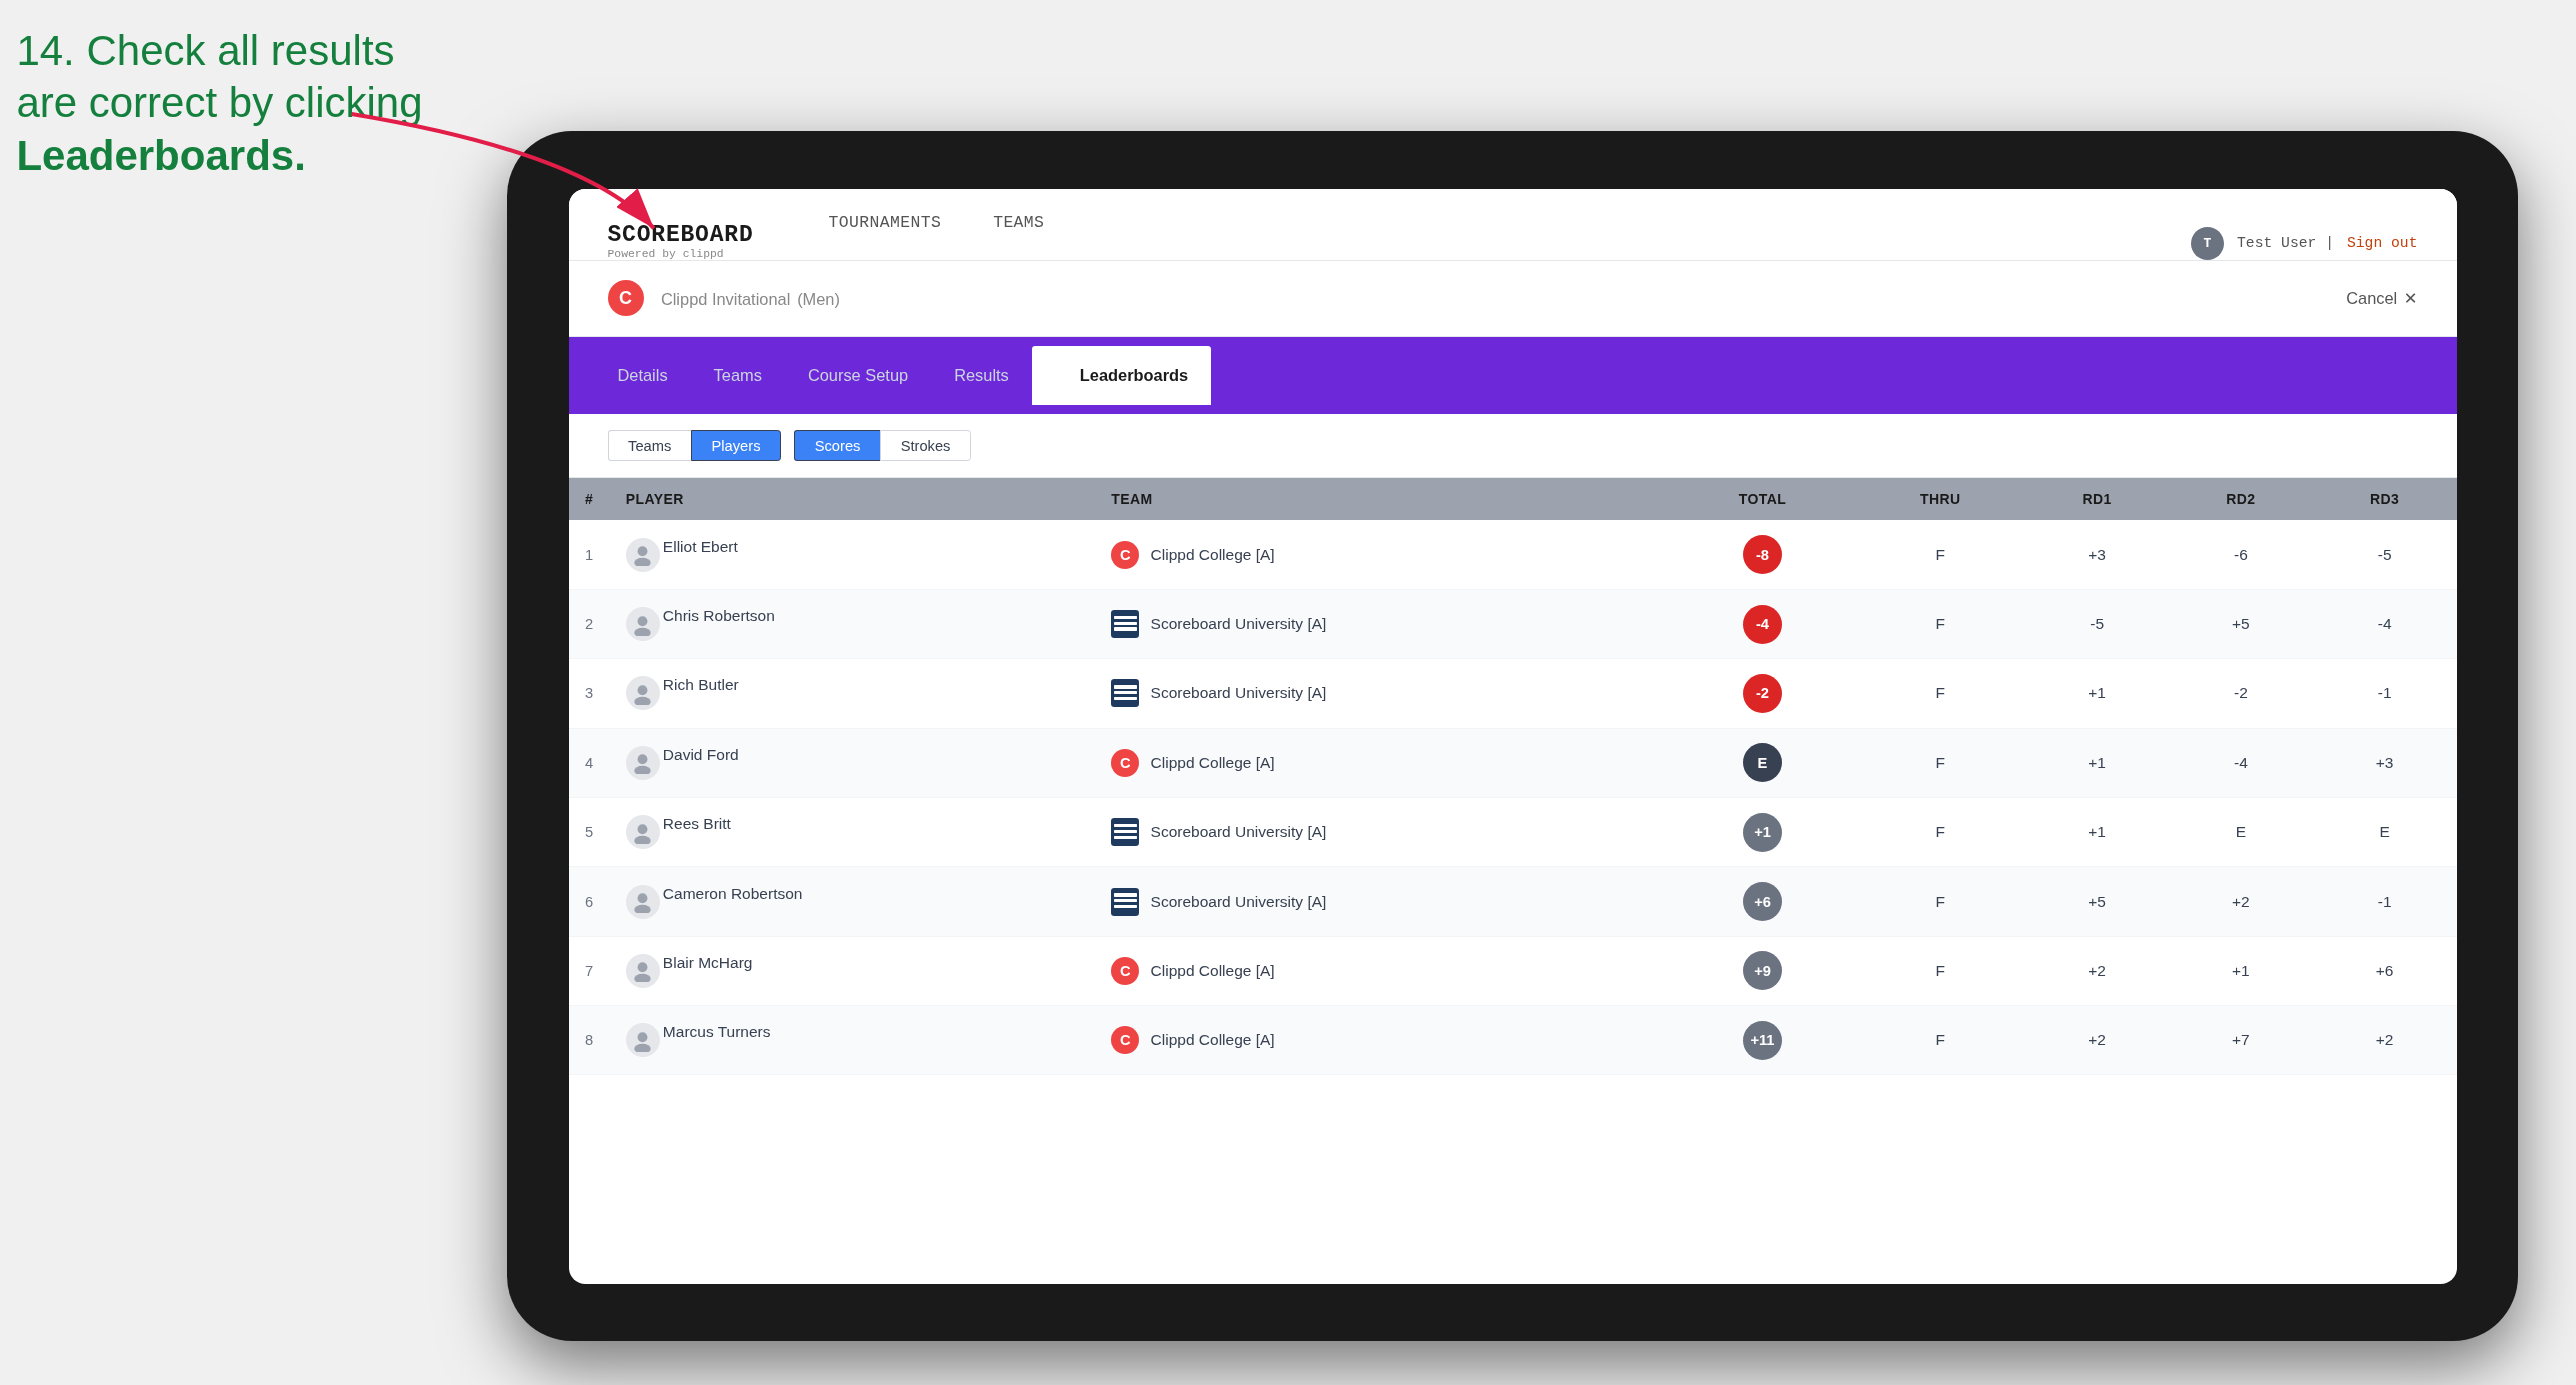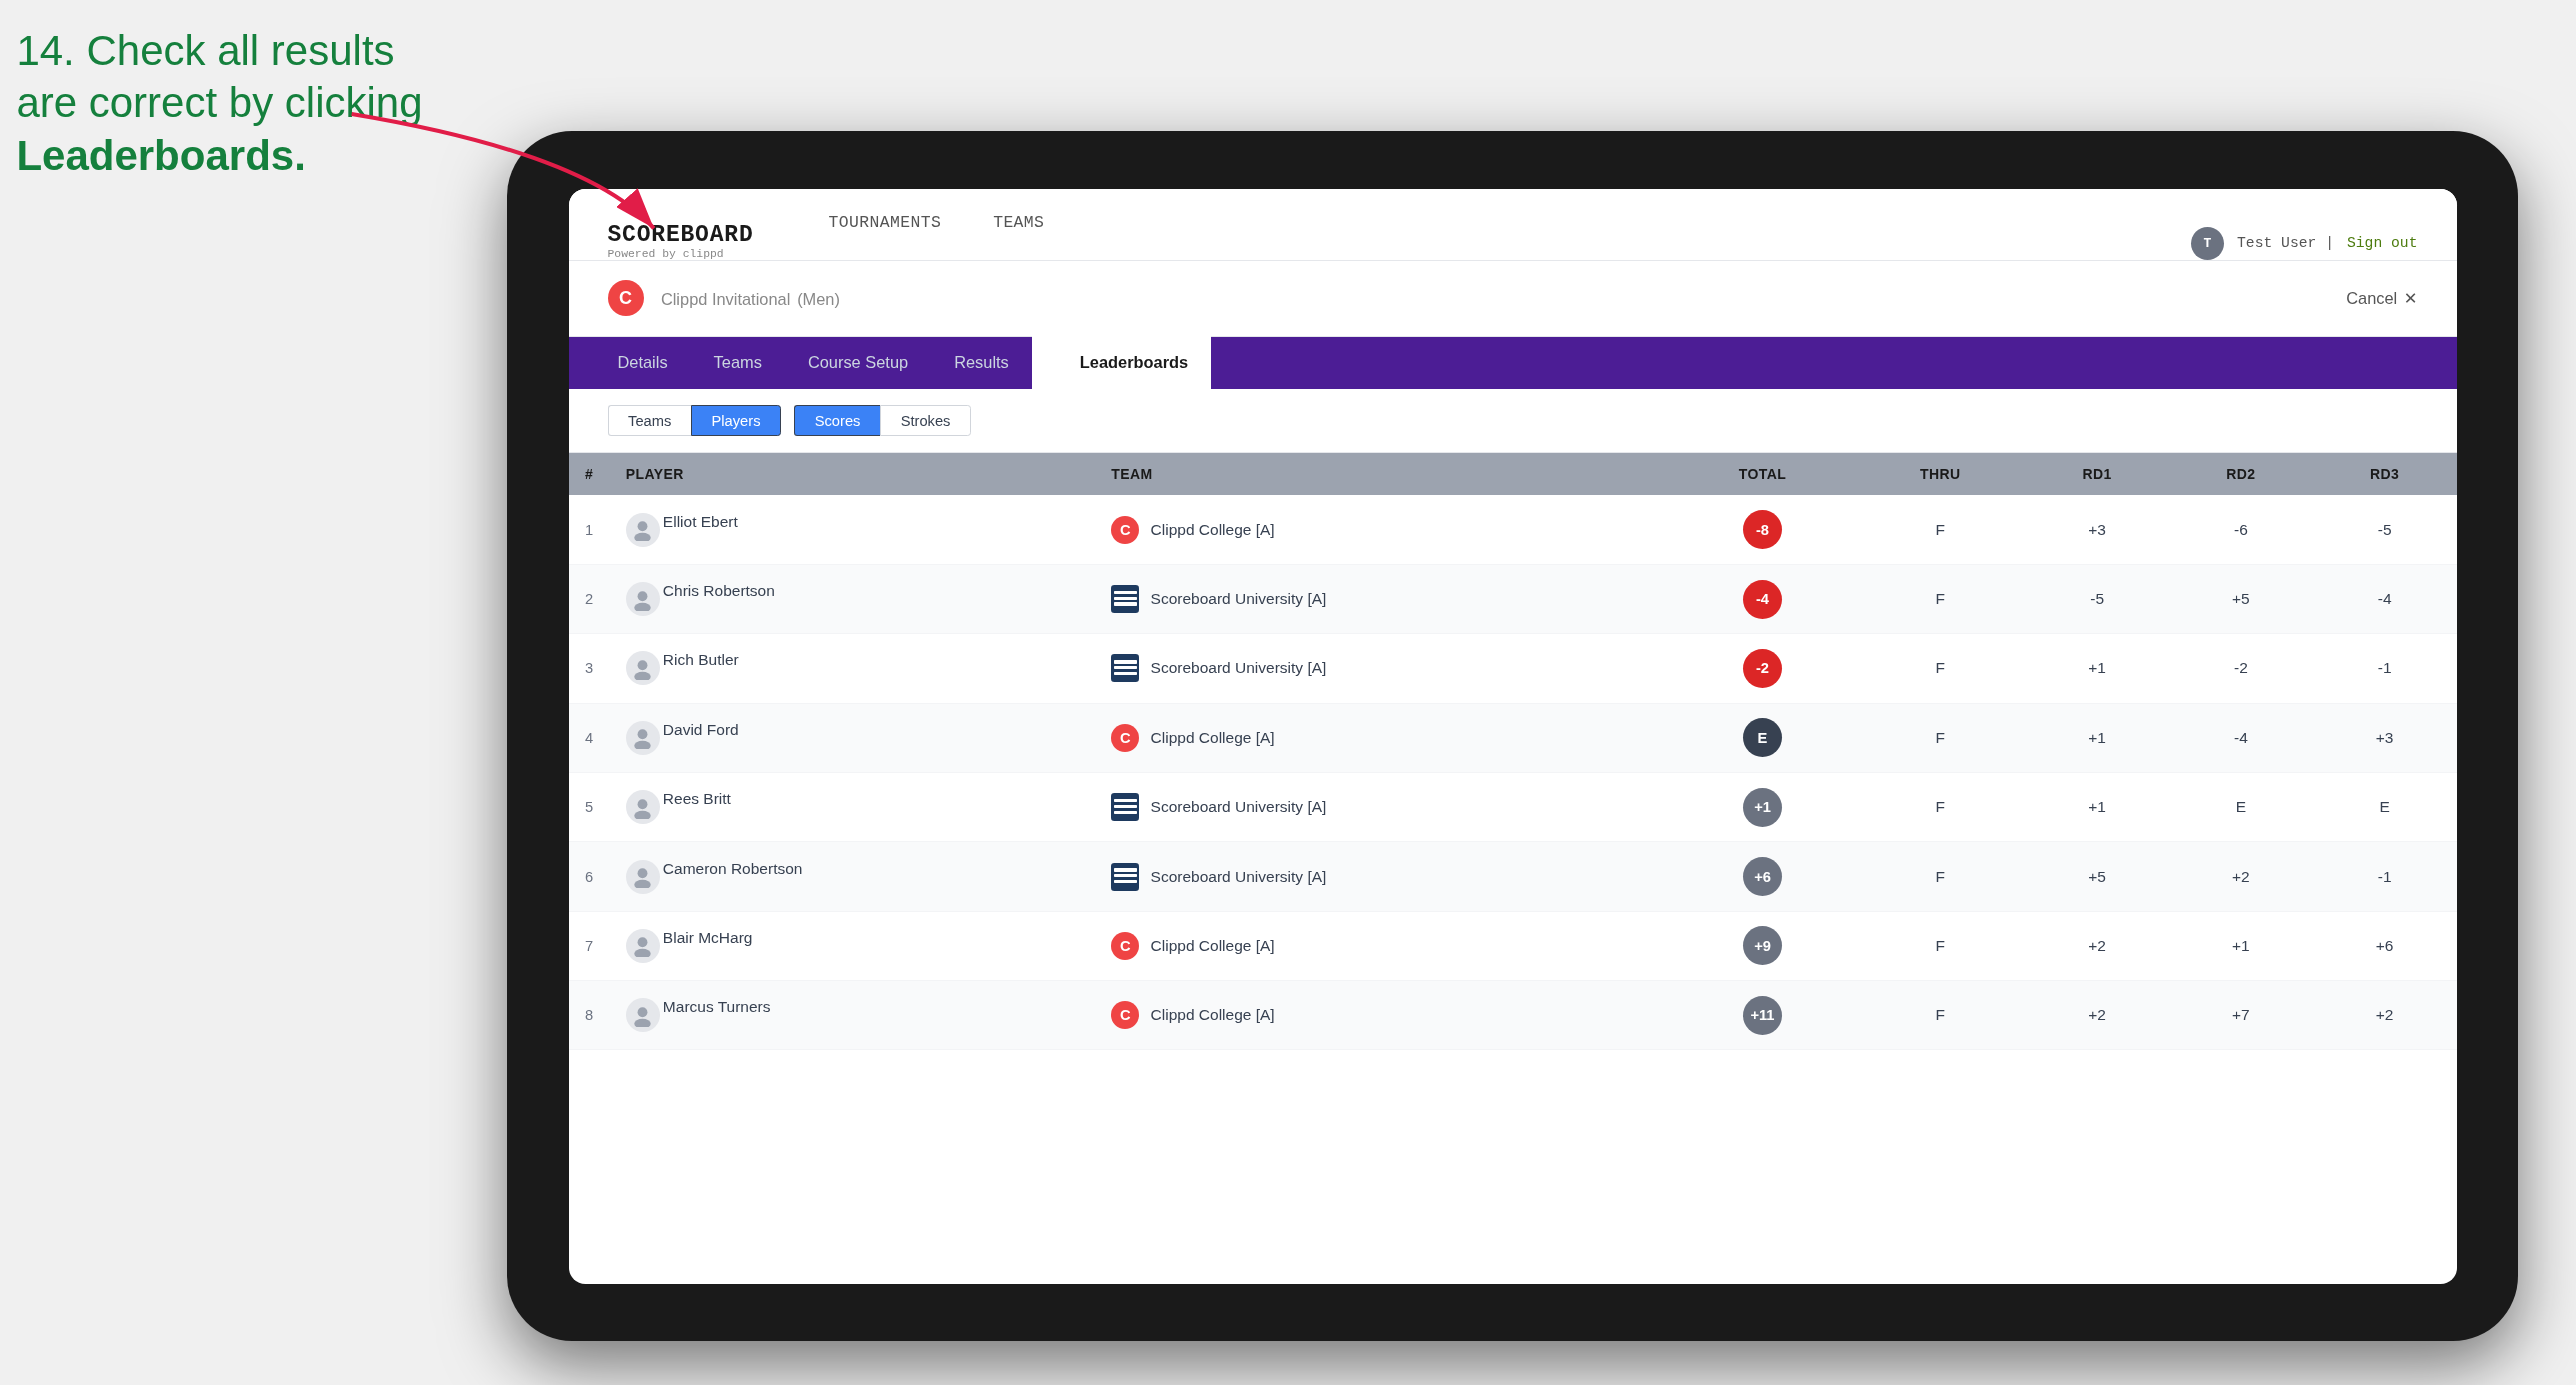--- a/index.html
+++ b/index.html
@@ -110,21 +110,21 @@
       border-radius: 50%;
       background: #6b7280;
       display: flex;
       align-items: center;
       justify-content: center;
       color: white;
       font-size: 13px;
       font-weight: 700;
     }
     .sign-out {
-      color: #4d7c0f;
+      color: #c2410c;
       cursor: pointer;
       font-size: 14.7px;
     }
 
     
     .tournament-header {
       background: #ffffff;
       padding: 19.6px 39px;
       display: flex;
       align-items: center;
@@ -161,22 +161,22 @@
       color: #555;
       cursor: pointer;
       display: flex;
       align-items: center;
       gap: 6.5px;
       margin-left: 31px;
     }
 
     
     .tab-bar {
-      background: #4c1d95;
-      height: 52px;
+      background: #6d28d9;
+      height: 77px;
       display: flex;
       align-items: center;
       padding: 0 26px;
       flex-shrink: 0;
     }
     .tab-item {
       padding: 0 23px;
       height: 59px;
       display: flex;
       align-items: center;

